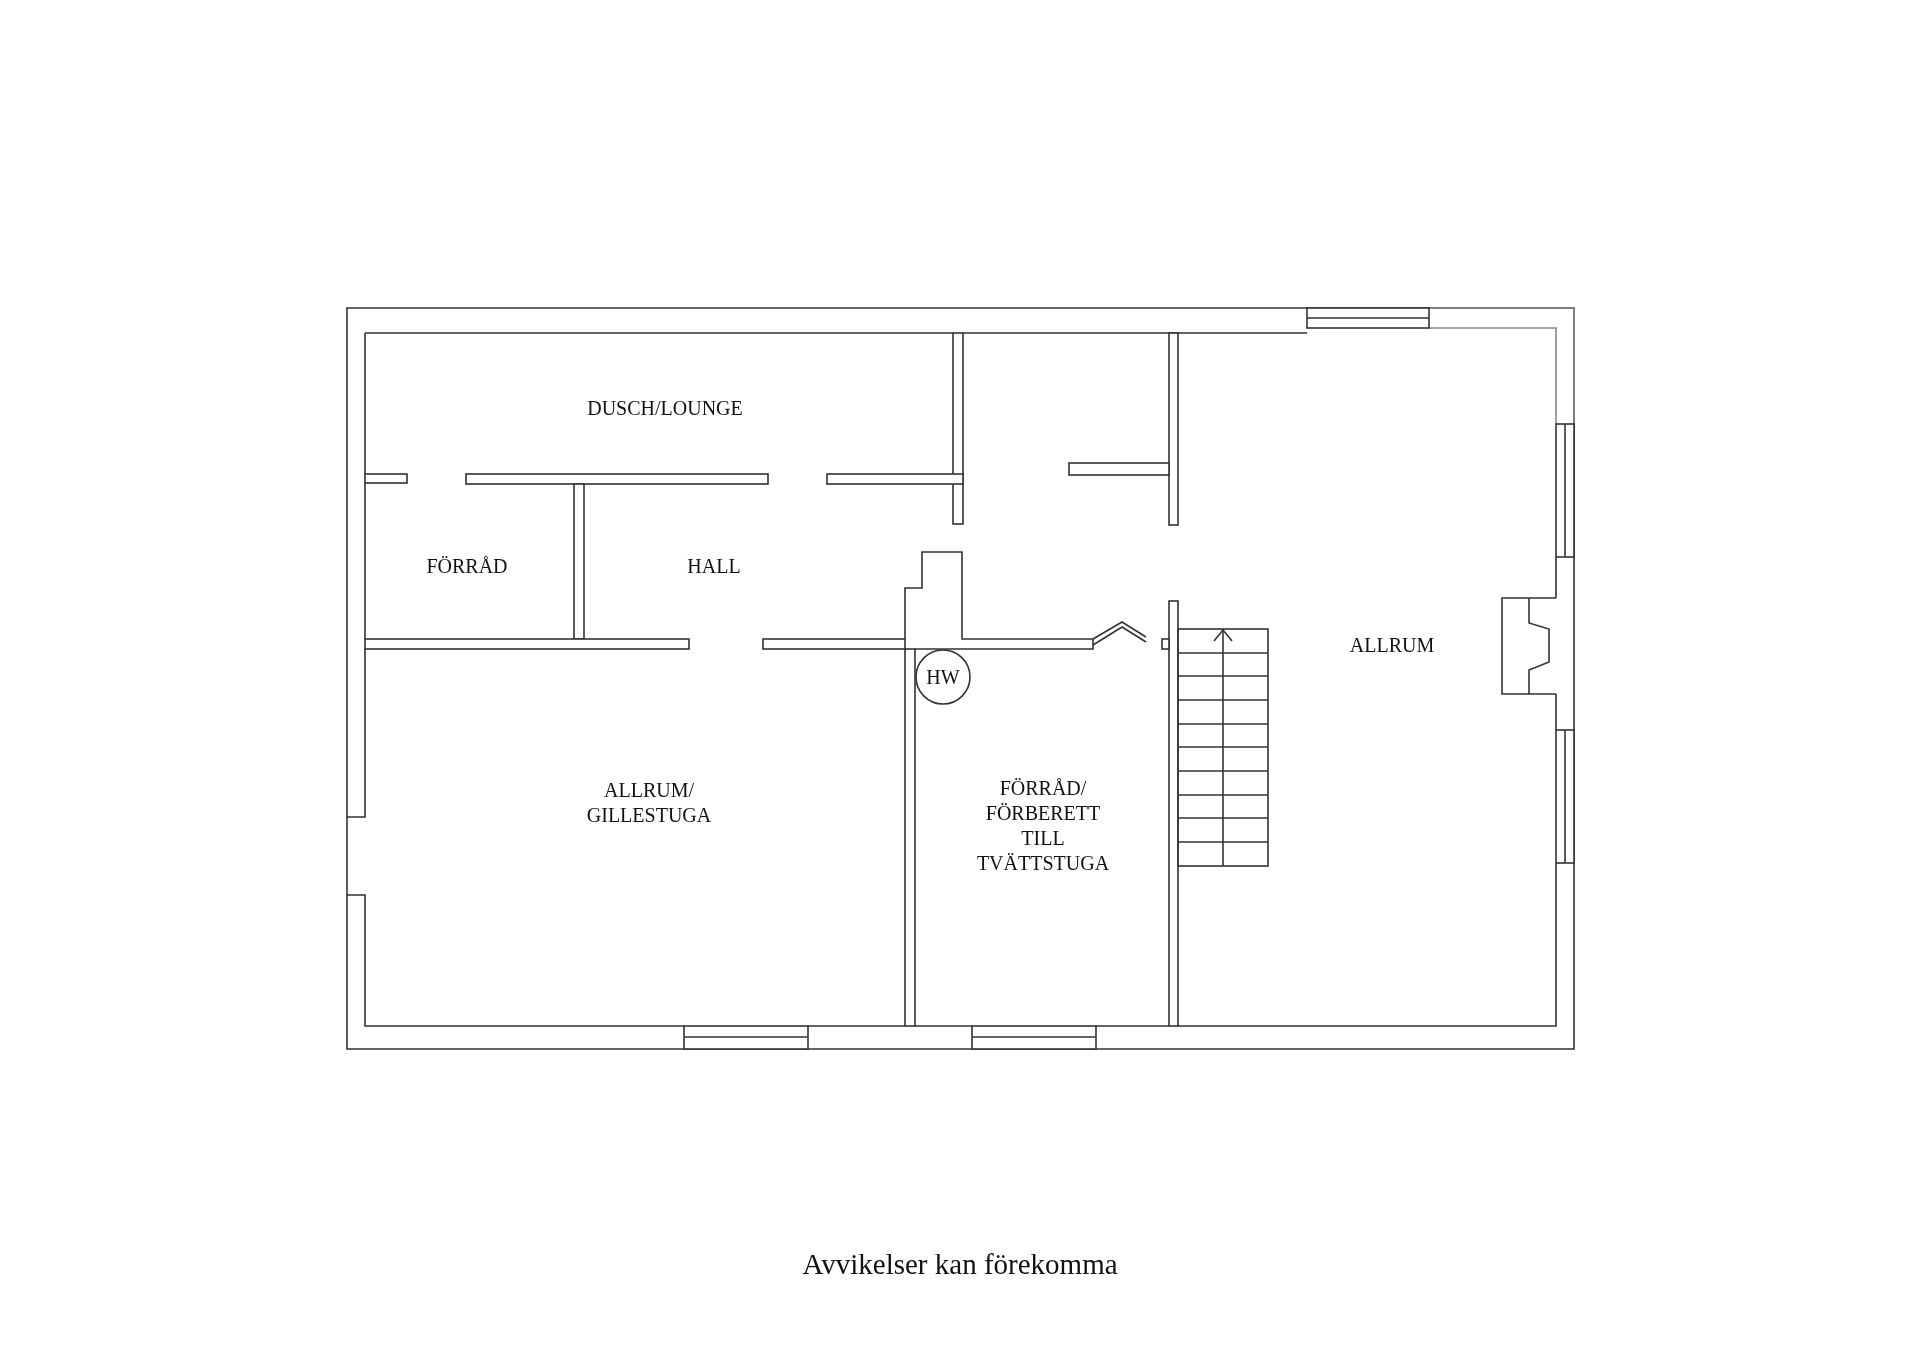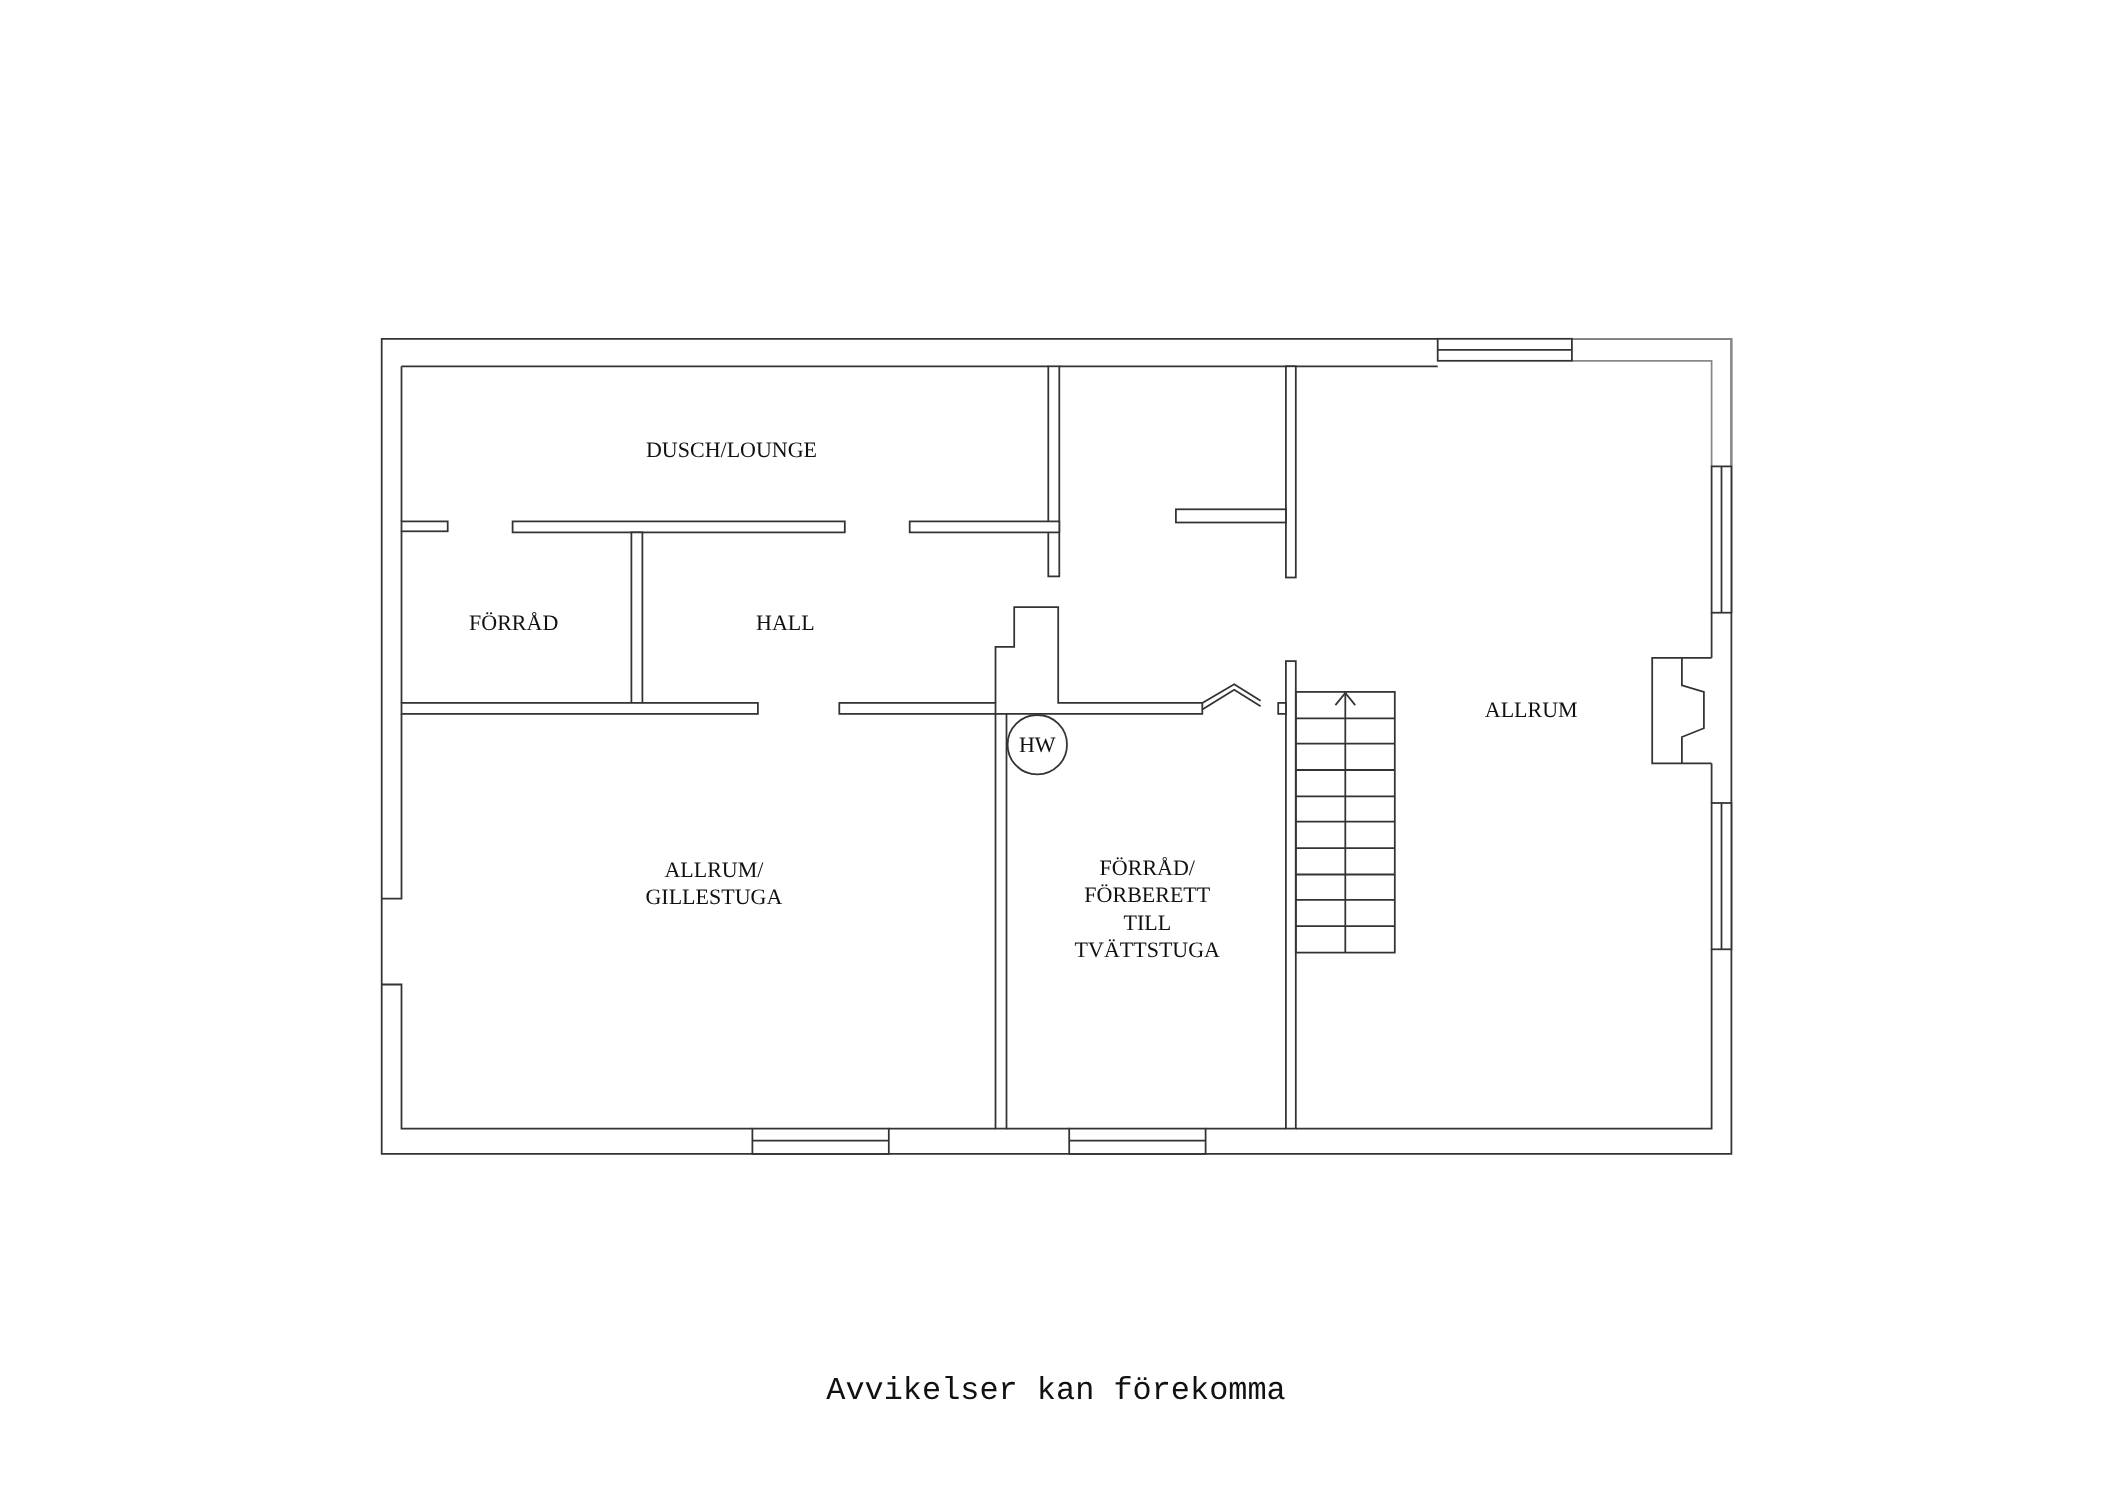--- a/index.html
+++ b/index.html
@@ -1,20 +1,20 @@
 <!DOCTYPE html>
 <html><head>
 <meta charset="utf-8">
 <style>
   html, body { margin:0; padding:0; background:#ffffff; }
   body { width:1920px; height:1357px; position:relative; overflow:hidden; }
   #plan { position:absolute; left:0; top:0; }
   .room-label { font-family:"Liberation Serif", "DejaVu Serif", serif; font-size:20px; fill:#111; text-anchor:middle; }
   .footer { position:absolute; left:0; width:1920px; top:1248px; text-align:center;
-            font-family:Liberation Mono, monospace; font-size:29px; color:#111; }
+            font-family:Liberation Serif, serif; font-size:29px; color:#111; }
   .w { fill:#fff; stroke:#333; stroke-width:1.6; }
   .l { fill:none; stroke:#333; stroke-width:1.6; }
   .g { fill:none; stroke:#888; stroke-width:1.6; }
 </style>
 </head>
 <body>
 
 <svg id="plan" width="1920" height="1357" viewBox="0 0 1920 1357" xmlns="http://www.w3.org/2000/svg">
 
   <g>

